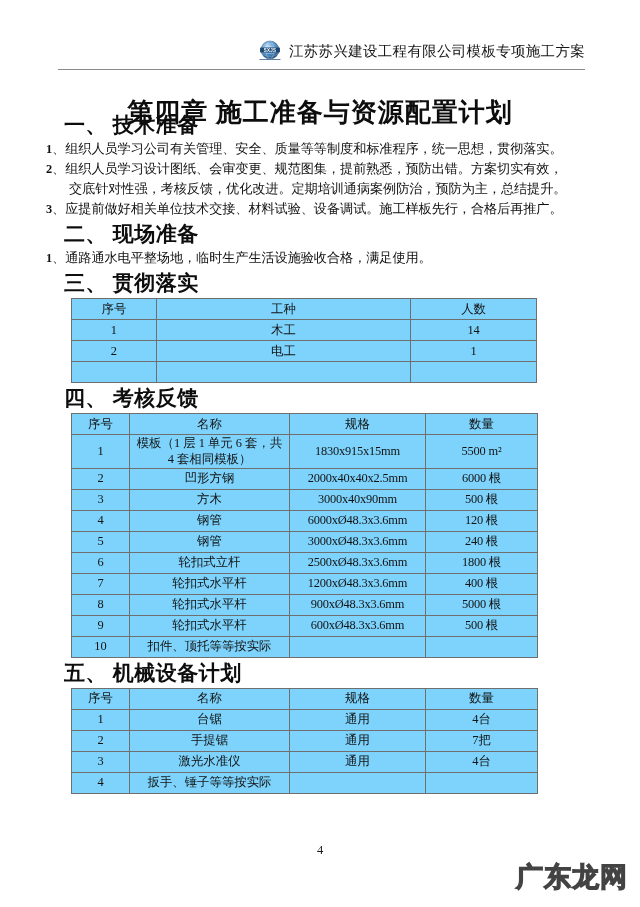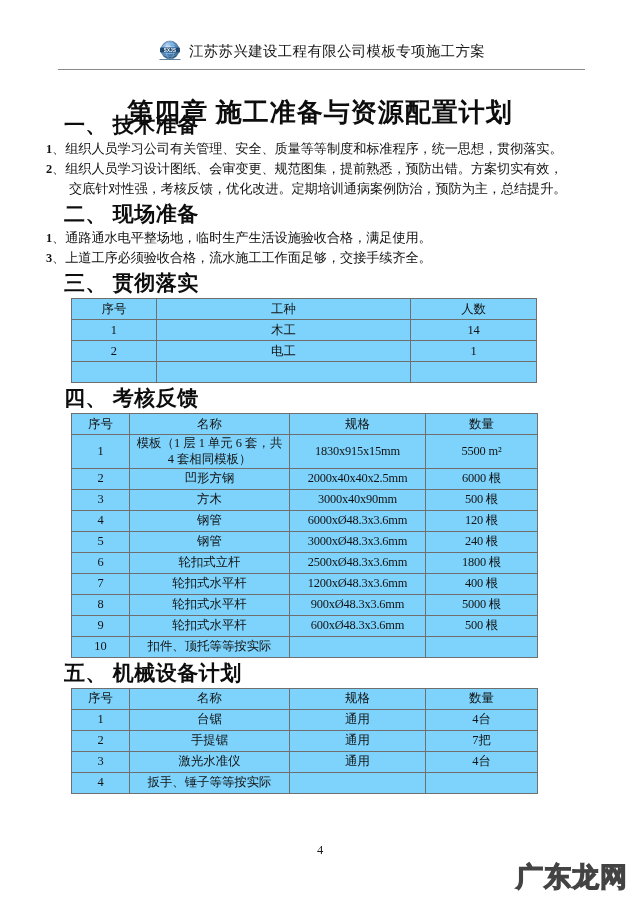--- a/index.html
+++ b/index.html
@@ -24,21 +24,21 @@
 
   
   .doc-header {
     position: absolute;
     top: 36px;
     left: 58px;
     right: 55px;
     height: 30px;
     display: flex;
     align-items: center;
-    justify-content: center;
+    justify-content: flex-end;
     border-bottom: 1.2px solid #8a8a8a;
     padding-bottom: 3px;
   }
   .hdr-left {
     display: flex;
     align-items: center;
     gap: 5px;
   }
   .logo-mark {
     width: 26px;
@@ -210,26 +210,26 @@
   </div>
 
   <h1 class="chapter-title">第四章  施工准备与资源配置计划</h1>
 
   <div class="content">
 
     <h2 class="sec-heading">一、 技术准备</h2>
     <ol class="items">
       <li><span class="num">1</span>、<span>组织人员学习公司有关管理、安全、质量等等制度和标准程序，统一思想，贯彻落实。</span></li>
       <li><span class="num">2</span>、<span>组织人员学习设计图纸、会审变更、规范图集，提前熟悉，预防出错。方案切实有效，交底针对性强，考核反馈，优化改进。定期培训通病案例防治，预防为主，总结提升。</span></li>
+      <li><span class="num">3</span>、<span>应提前做好相关单位技术交接、材料试验、设备调试。施工样板先行，合格后再推广。</span></li>
     </ol>
 
     <h2 class="sec-heading tight">二、 现场准备</h2>
     <ol class="items">
       <li><span class="num">1</span>、<span>通路通水电平整场地，临时生产生活设施验收合格，满足使用。</span></li>
-      <li><span class="num">3</span>、<span>上道工序必须验收合格，流水施工工作面足够，交接手续齐全。</span></li>
     </ol>
 
     <h2 class="sec-heading tight">三、 贯彻落实</h2>
     <table class="doc-table labor-table">
       <colgroup>
           <col class="col-no">
           <col class="col-name">
           <col class="col-qty">
         </colgroup>
       <thead>

